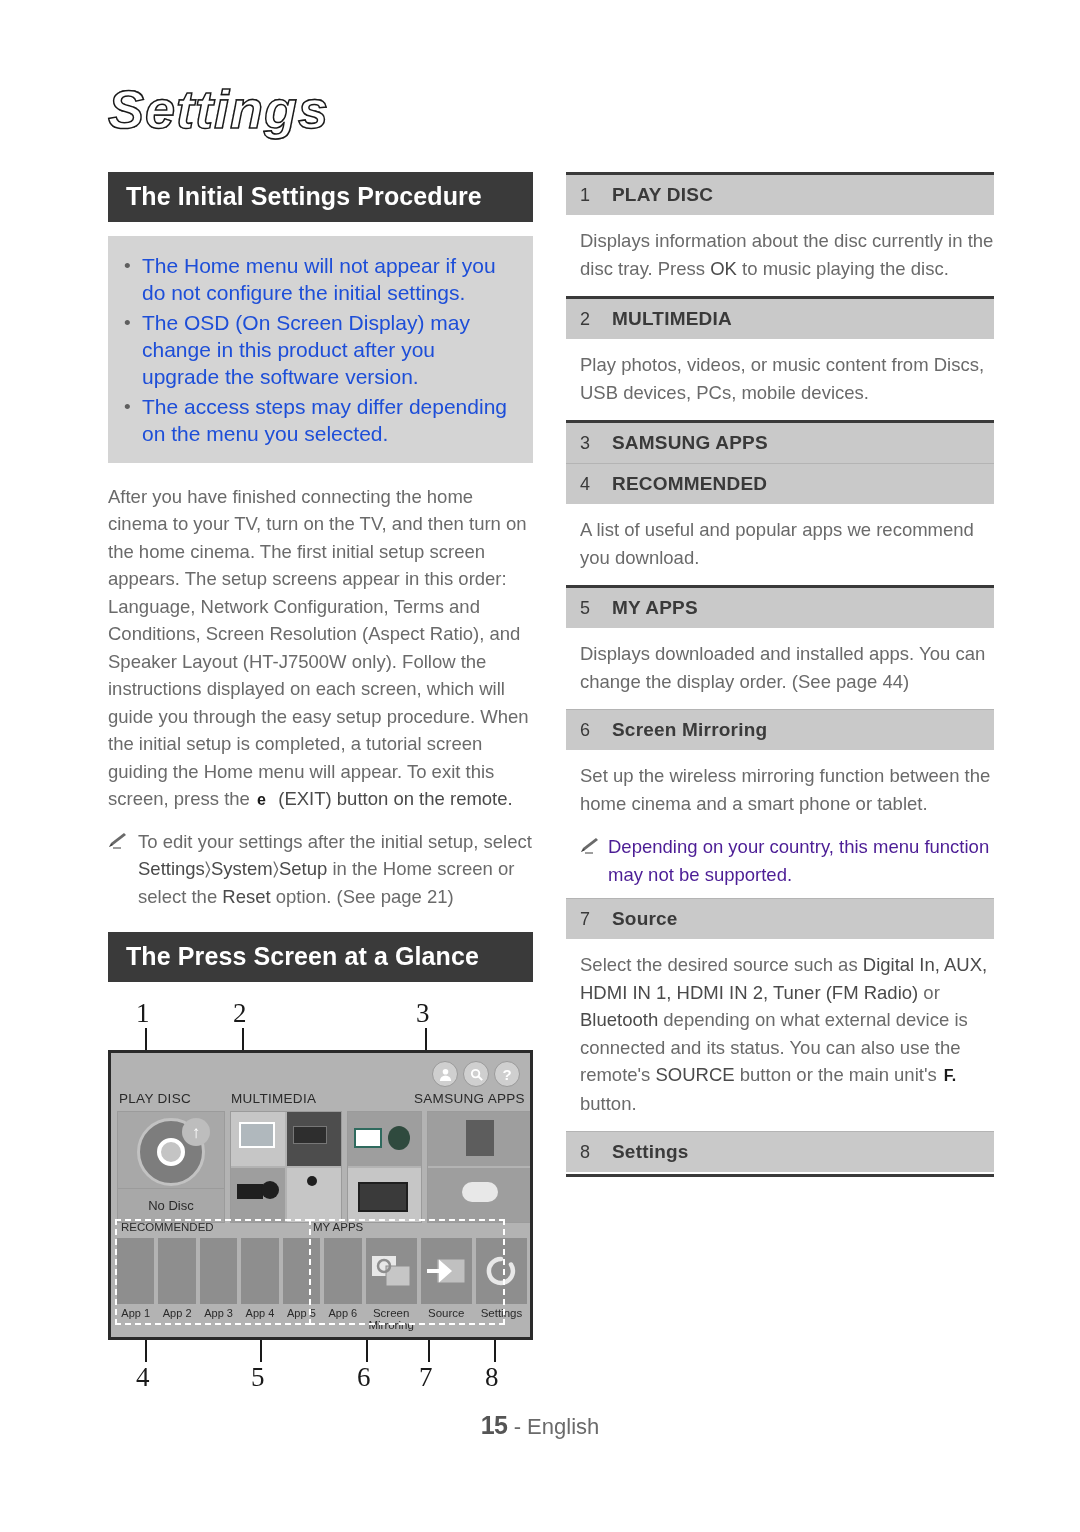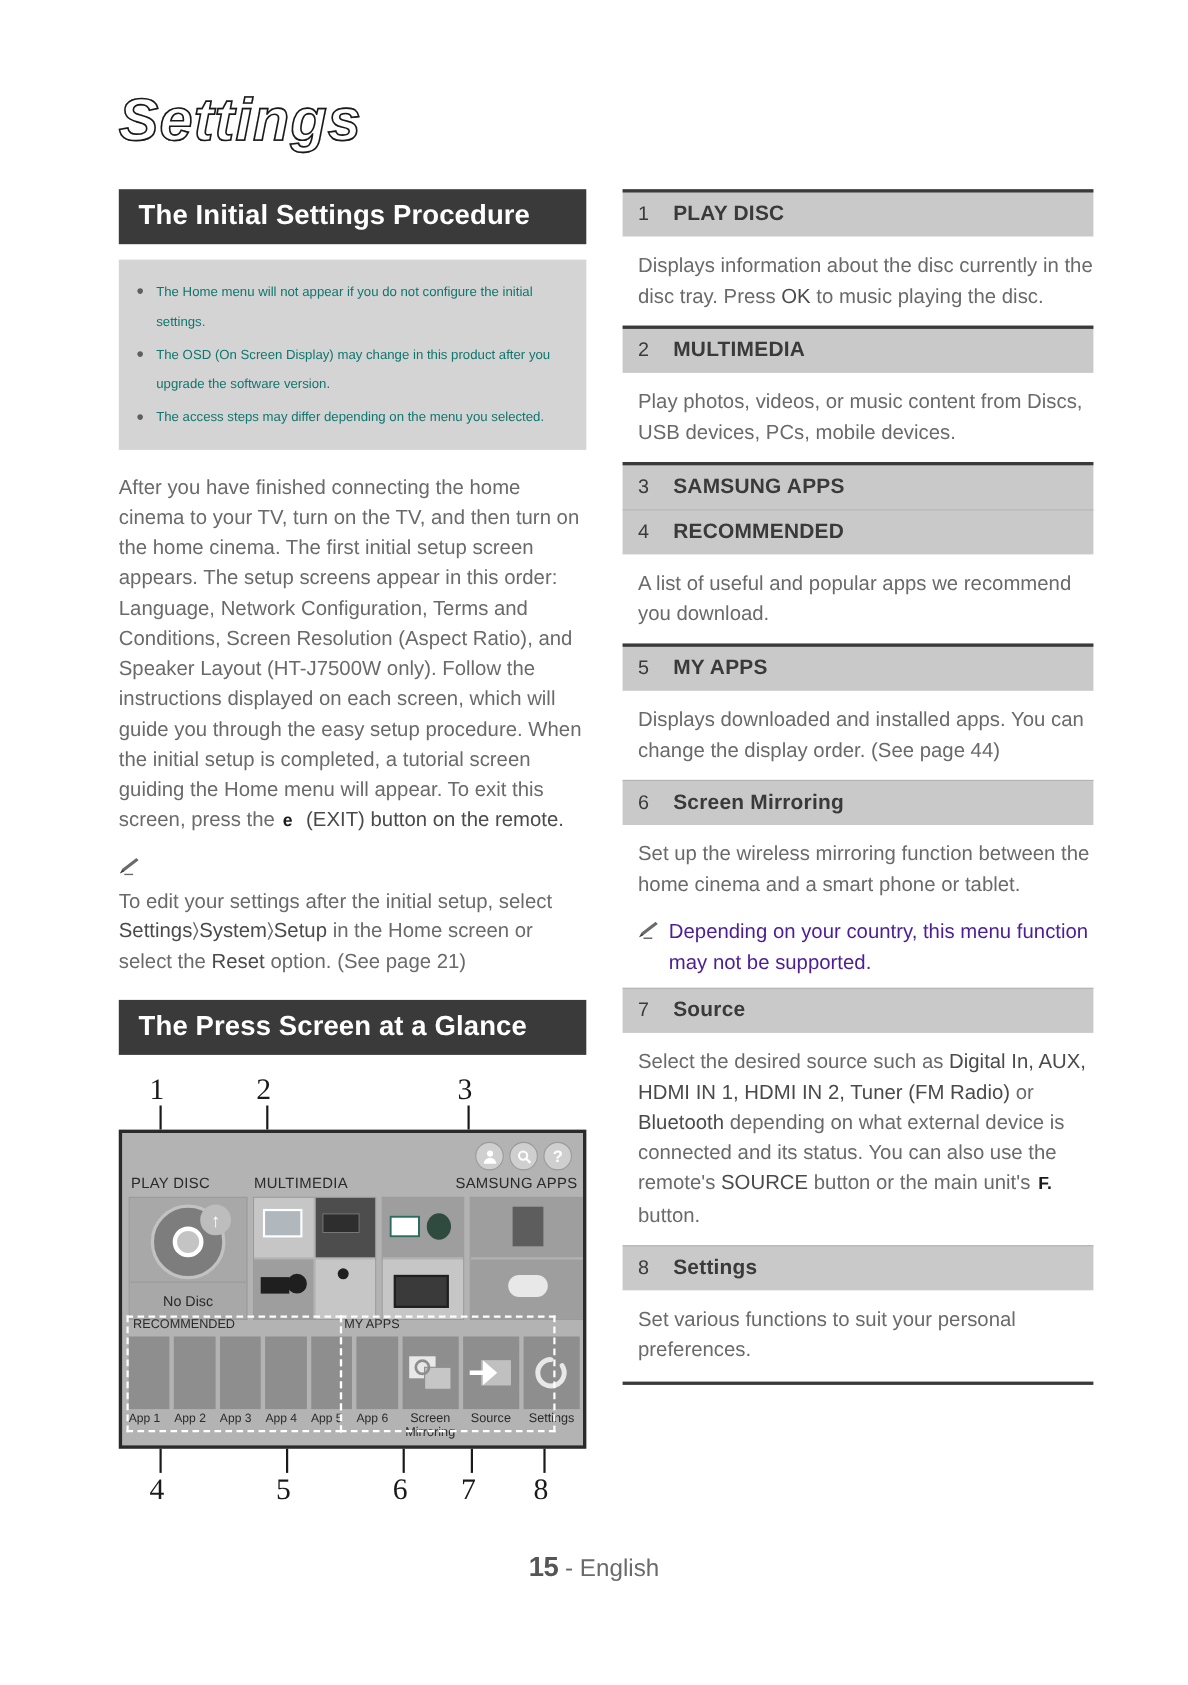--- a/index.html
+++ b/index.html
@@ -49,37 +49,37 @@
     margin-top: 14px;
   }
   .bullet-row { display: flex; margin-bottom: 3px; }
   .bullet-row:last-child { margin-bottom: 0; }
   .bullet-dot {
     flex: 0 0 18px;
     font-size: 19px; line-height: 27px; color: #5f5f5f;
     text-align: left;
   }
   .bullet-text {
-    font-size: 12px; line-height: 27px; color: #0f766e;
+    font-size: 21px; line-height: 27px; color: #1d4ed8;
   }
 
   
   .body-para {
     font-size: 18.5px; line-height: 27.5px; color: #6a6a6a;
     margin-top: 20px;
   }
   .btn-glyph {
     display: inline-block;
     font-weight: 700; color: #1a1a1a; font-size: 16px;
     padding: 0 2px;
   }
   .bold-dark { font-weight: 400; color: #4a4a4a; }
 
   
-  .note-row { display: flex; margin-top: 14px; flex-direction: column; }
+  .note-row { display: flex; margin-top: 14px; }
   .note-icon { flex: 0 0 30px; padding-top: 5px; }
   .note-text { font-size: 18.5px; line-height: 27.5px; color: #6a6a6a; }
 
   
   .sec-head {
     background: #c9c9c9;
     border-top: 3px solid #3a3a3a;
     padding: 9px 0 9px 14px;
     display: flex; align-items: baseline;
     font-size: 19px;
@@ -190,21 +190,21 @@
   .group-labels {
     position: relative; height: 17px; font-size: 11.5px; color: #2a2a2a;
   }
   .group-labels span { position: absolute; }
   .app-strip { display: flex; gap: 4px; }
   .app-cell { width: 60px; }
   .app-box {
     height: 66px; background: #8e8e8e;
   }
   .app-name {
-    font-size: 11px; color: #2a2a2a; padding-top: 3px;
+    text-align: center; font-size: 11px; color: #2a2a2a; padding-top: 3px;
   }
   .icon-cell { width: 82px; }
   .icon-box {
     height: 66px; background: #8e8e8e;
     display: flex; align-items: center; justify-content: center;
   }
   .icon-name { text-align: center; font-size: 11.5px; color: #2a2a2a; padding-top: 3px; }
   .dashbox {
     position: absolute; border: 2px dashed #ffffff;
   }
@@ -474,21 +474,20 @@
     <div class="sec-head nb">
       <span class="sec-num">7</span>
       <span class="sec-label">Source</span>
     </div>
     <div class="sec-body"><span>Select the desired source such as </span><b class="bold-dark">Digital In, AUX, HDMI IN 1, HDMI IN 2, Tuner (FM Radio)</b><span> or </span><b class="bold-dark">Bluetooth</b><span> depending on what external device is connected and its status. You can also use the remote's </span><b class="bold-dark">SOURCE</b><span> button or the main unit's </span><span class="btn-glyph">F.</span><span> button.</span></div>
 
     <div class="sec-head nb">
       <span class="sec-num">8</span>
       <span class="sec-label">Settings</span>
     </div>
-    <div class="sec-body">Set various functions to suit your personal preferences.</div>
 
     <div class="bottom-rule"></div>
   </div>
 
   <div class="footer">
     <span class="pg">15</span>
     <span>-</span>
     <span>English</span>
   </div>
 

